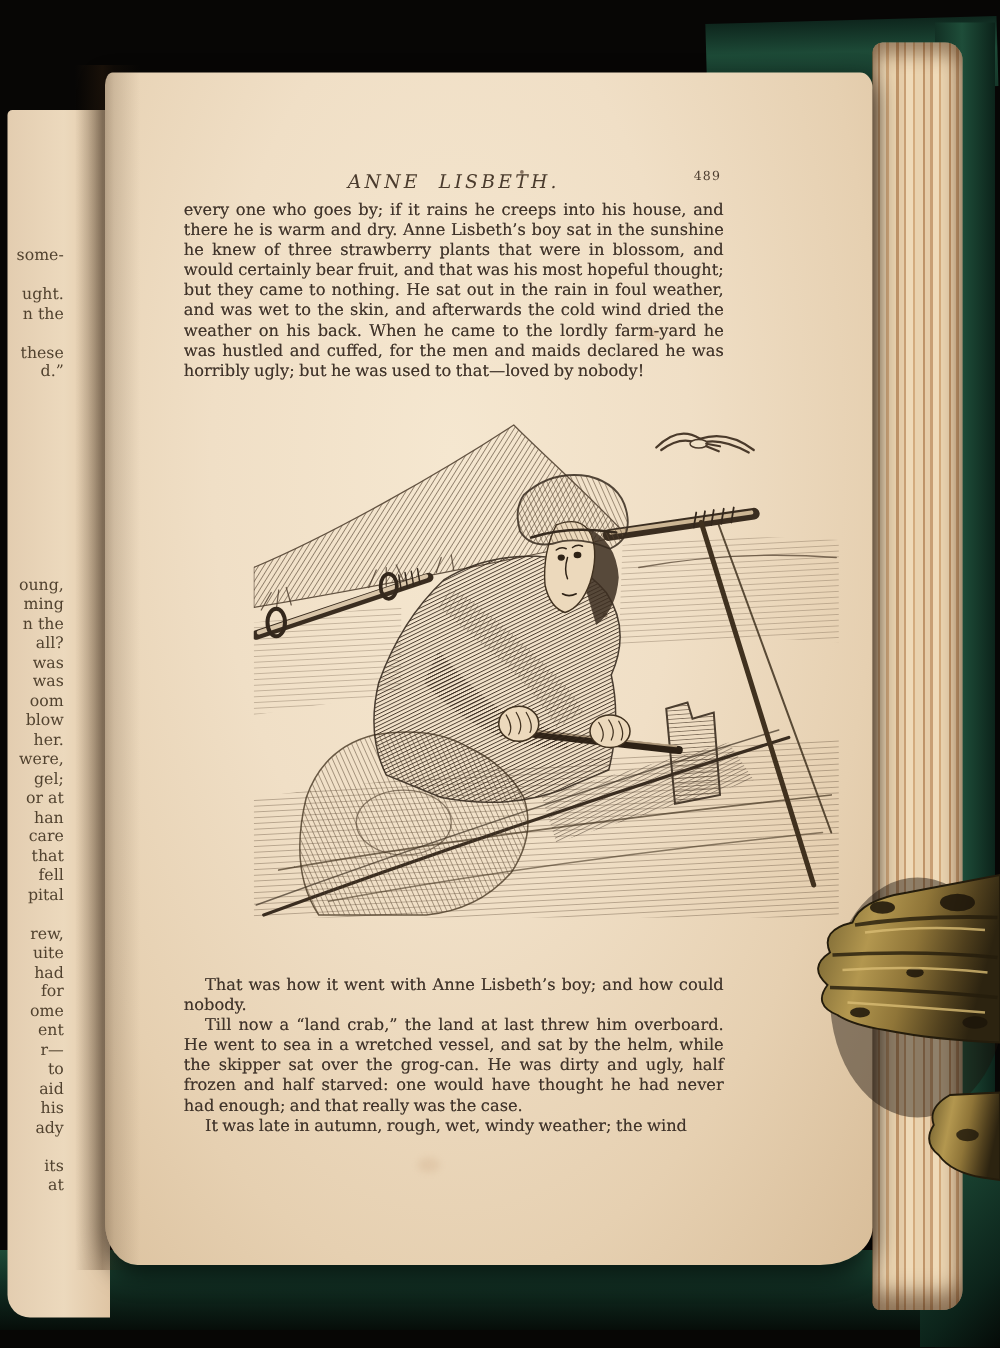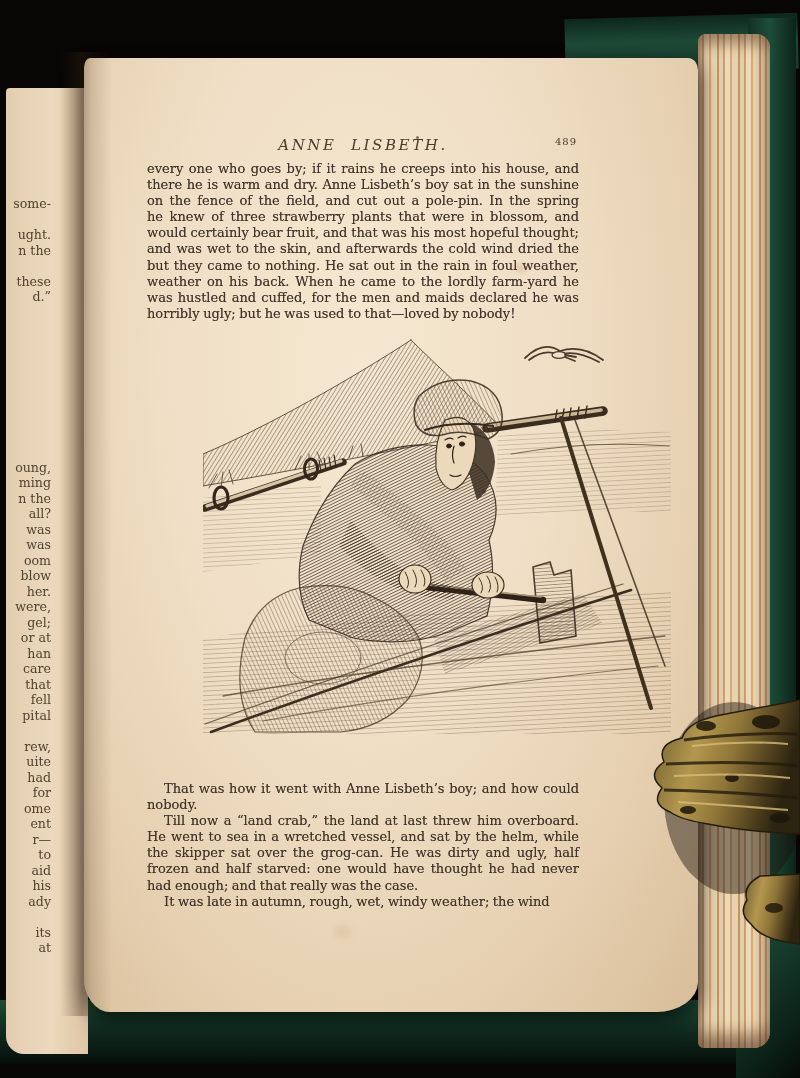--- a/index.html
+++ b/index.html
@@ -133,25 +133,24 @@
 
     <div id="content">
       <div id="header-row">
         <div id="running-header">ANNE LISBETH.</div>
         <div id="page-number">489</div>
       </div>
 
       <div class="para" id="para-1">
           <div class="tl">every one who goes by; if it rains he creeps into his house, and</div>
           <div class="tl">there he is warm and dry.  Anne Lisbeth’s boy sat in the sunshine</div>
-          <div class="tl">on the fence of the field, and cut out a pole-pin.  In the spring</div>
           <div class="tl">he knew of three strawberry plants that were in blossom, and</div>
           <div class="tl">would certainly bear fruit, and that was his most hopeful thought;</div>
+          <div class="tl">but they came to nothing.  He sat out in the rain in foul weather,</div>
           <div class="tl">and was wet to the skin, and afterwards the cold wind dried the</div>
-          <div class="tl">but they came to nothing.  He sat out in the rain in foul weather,</div>
           <div class="tl">weather on his back.  When he came to the lordly farm-yard he</div>
           <div class="tl">was hustled and cuffed, for the men and maids declared he was</div>
           <div class="tl last">horribly ugly; but he was used to that—loved by nobody!</div>
         </div>
 
       <div id="illustration">
         <svg width="470" height="400" viewBox="0 0 470 400">
           <defs>
             <pattern id="pSail" width="3.6" height="3.6" patternUnits="userSpaceOnUse" patternTransform="rotate(32)">
               <line x1="0" y1="0" x2="0" y2="3.6" stroke="#51412f" stroke-width="1.05"></line>

